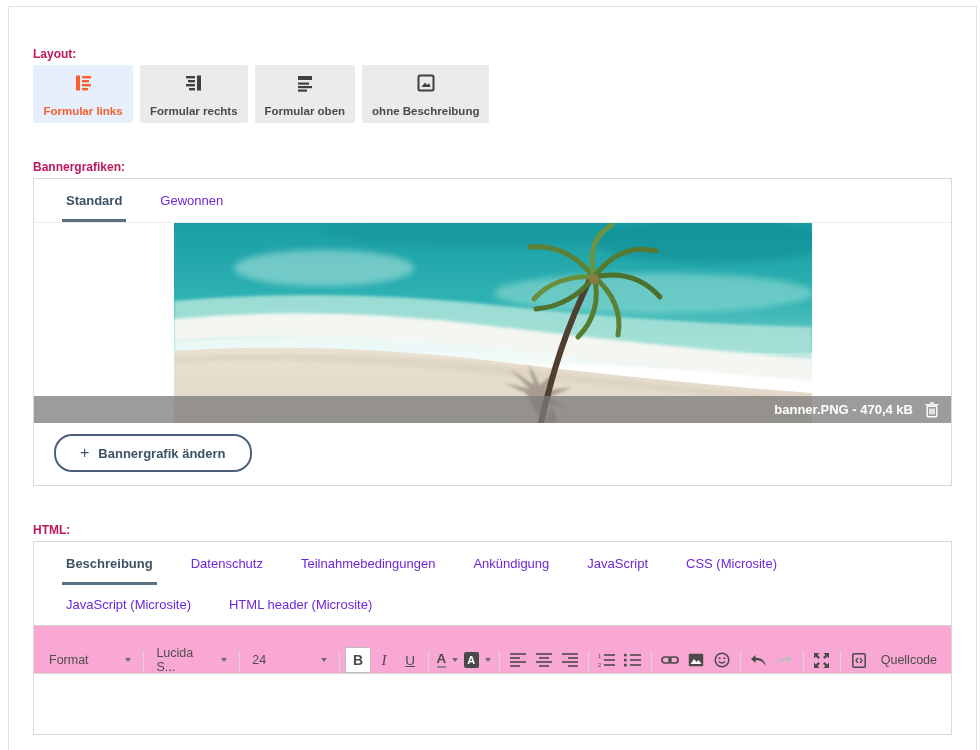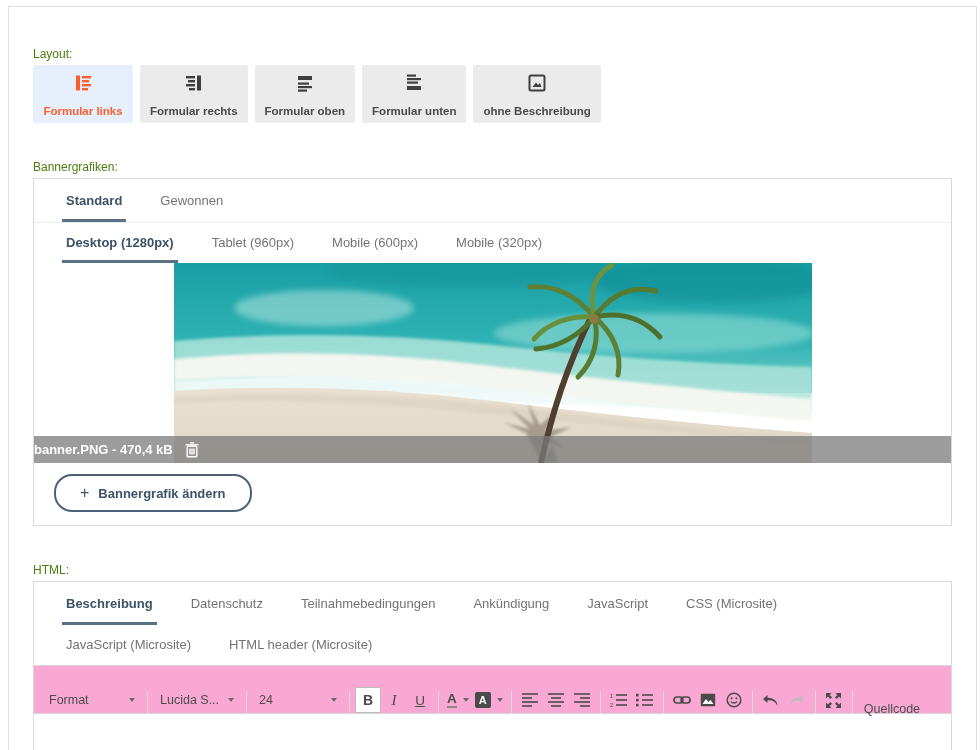--- a/index.html
+++ b/index.html
@@ -4,49 +4,49 @@
 <style>
   * { margin:0; padding:0; box-sizing:border-box; }
   html,body { width:980px; height:750px; overflow:hidden; background:#fff;
               font-family:"Liberation Sans", sans-serif; }
   .panel { position:absolute; left:8px; top:6px; width:969px; height:900px;
            border:1px solid #e0e0e0; background:#fff; }
   .panel-header { background:#efefef; border-bottom:1px solid #dcdcdc;
                   padding:11px 16px; font-size:15px; font-weight:bold; color:#3a3a3a; }
   .content { padding:0 24px; }
 
-  .field-label { font-size:12px; color:#4d7c0f; margin-bottom:4px; }
+  .field-label { font-size:12px; color:#be185d; margin-bottom:4px;font-weight:bold; }
 
   
   .layout-label { margin-top:40px; }
   .layout-row { display:flex; gap:7px; }
   .layout-btn { min-width:100px; height:58px; background:#ebebeb; border-radius:2px;
                 display:flex; flex-direction:column; align-items:center; justify-content:center;
                 gap:11px; cursor:pointer; padding:0 10px; color:#3f3f3f; }
   .layout-btn .lbl { font-size:11.5px; font-weight:bold; color:#4a4a4a; white-space:nowrap; }
   .layout-btn.selected { background:#e8effc; }
   .layout-btn.selected .lbl, .layout-btn.selected svg { color:#f95f2e; }
   .layout-btn svg { color:#3f3f3f; }
 
   
   .section-label { margin-top:37px; }
   .box { border:1px solid #d9d9d9; background:#fff; }
 
   .tab-row { display:flex; gap:30px; padding:0 4px 0 28px; border-bottom:1px solid #ececec;text-align:right; }
   .tab-row.no-sep { border-bottom:none; }
-  .tab { font-size:13px; color:#737373; padding:14px 4px 11px 4px; border-bottom:3px solid transparent;
+  .tab { font-size:13px; color:#6d28d9; padding:14px 4px 11px 4px; border-bottom:3px solid transparent;
          cursor:pointer; white-space:nowrap; }
   .tab.selected { color:#3e5266; font-weight:bold; border-bottom-color:#5a7183; }
   .tab-row.sub .tab { padding:12px 4px 10px 4px; }
 
   .image-area { position:relative; height:200px; }
   .banner-img { width:638px; height:200px; margin:0 auto; display:block; }
   .file-bar { position:absolute; left:0; right:0; bottom:0; height:27px;
               background:rgba(123,123,123,0.75); color:#fff; display:flex;
-              align-items:center; justify-content:flex-start; gap:12px; padding-right:12px;
+              align-items:center; justify-content:flex-end; gap:12px; padding-right:12px;
               font-size:13px; font-weight:bold; }
   .trash { cursor:pointer; display:flex; }
 
   .change-row { padding:11px 20px 13px 20px; }
   .pill-btn { display:inline-flex; align-items:center; gap:9px; border:2px solid #4c6179;
               border-radius:18px; background:#fff; color:#3e5266; font-weight:bold;
               font-size:13px; padding:8px 24px; cursor:pointer;
               font-family:"Liberation Sans", sans-serif; }
   .pill-btn .plus { font-size:16px; font-weight:normal; }
 
@@ -63,21 +63,21 @@
           padding:0 3px; color:#4a4a4a; cursor:pointer; font-size:14px; }
   .tbtn.active { background:#fff; border:1px solid #bcbcbc; border-radius:2px; }
   .tbtn.disabled { color:#bdbdbd; }
   .b-label { font-weight:bold; font-size:14px; }
   .i-label { font-style:italic; font-family:"Liberation Serif", serif; font-size:15px; }
   .u-label { text-decoration:underline; font-size:13.5px; }
   .a-color { font-weight:bold; font-size:13.5px; border-bottom:2px solid #8a8a8a; line-height:1.1; }
   .a-bg { background:#4a4a4a; color:#fff; font-weight:bold; font-size:11px; width:16px; height:16px;
           display:flex; align-items:center; justify-content:center; border-radius:2px; }
   .src-btn { display:flex; align-items:center; gap:15px; color:#4c4c4c; font-size:12.5px;
-             height:26px; padding:0 6px; cursor:pointer;flex-direction:column; }
+             height:26px; padding:0 6px; cursor:pointer; }
 
   .editor-body { background:#fff; padding:15px 12px; min-height:60px; }
 </style>
 </head>
 <body>
 
 <div class="panel">
 
   <div class="content">
 
@@ -115,55 +115,38 @@
           <g fill="currentColor">
             <rect x="4" y="4" width="14" height="4"></rect>
             <rect x="4" y="10.5" width="11" height="2.2"></rect>
             <rect x="4" y="14" width="14" height="2.2"></rect>
             <rect x="4" y="17.5" width="9" height="2.2"></rect>
           </g>
         </svg>
         <span class="lbl">Formular oben</span>
       </div>
 
-      <div class="layout-btn">
-        <svg width="22" height="22" viewBox="0 0 22 22">
-          <g fill="currentColor">
-            <rect x="4" y="2.5" width="9" height="2.2"></rect>
-            <rect x="4" y="6" width="14" height="2.2"></rect>
-            <rect x="4" y="9.5" width="11" height="2.2"></rect>
-            <rect x="4" y="14" width="14" height="4"></rect>
-          </g>
-        </svg>
-        <span class="lbl">Formular unten</span>
-      </div>
 
       <div class="layout-btn">
         <svg width="22" height="22" viewBox="0 0 22 22">
           <rect x="3.5" y="3.5" width="15" height="15" rx="1.5" fill="none" stroke="currentColor" stroke-width="2"></rect>
           <path d="M6.5 15 L10 10.5 L12 13 L14 11 L15.5 15 Z" fill="currentColor"></path>
         </svg>
         <span class="lbl">ohne Beschreibung</span>
       </div>
     </div>
 
     <div class="field-label section-label">Bannergrafiken:</div>
     <div class="box">
 
       <div class="tab-row">
         <div class="tab selected">Standard</div>
         <div class="tab">Gewonnen</div>
       </div>
 
-      <div class="tab-row sub" style="border-bottom:none;">
-        <div class="tab selected">Desktop (1280px)</div>
-        <div class="tab">Tablet (960px)</div>
-        <div class="tab">Mobile (600px)</div>
-        <div class="tab">Mobile (320px)</div>
-      </div>
 
       <div class="image-area">
         <svg class="banner-img" viewBox="0 0 638 200">
           <defs>
             <linearGradient id="ocean" x1="0" y1="0" x2="0" y2="1">
               <stop offset="0" stop-color="#189ea5"></stop>
               <stop offset="0.6" stop-color="#2fb2b3"></stop>
               <stop offset="1" stop-color="#74cdc8"></stop>
             </linearGradient>
             <linearGradient id="sand" x1="0" y1="0" x2="0" y2="1">

